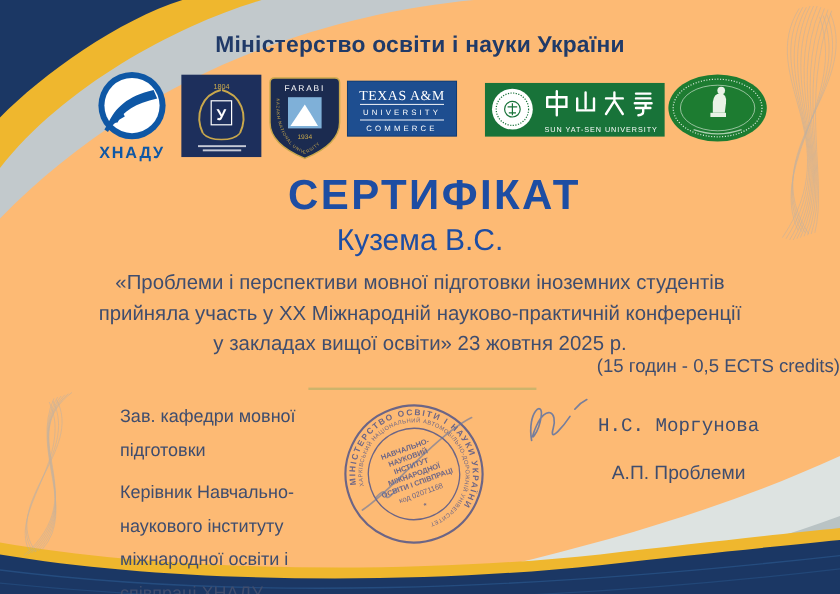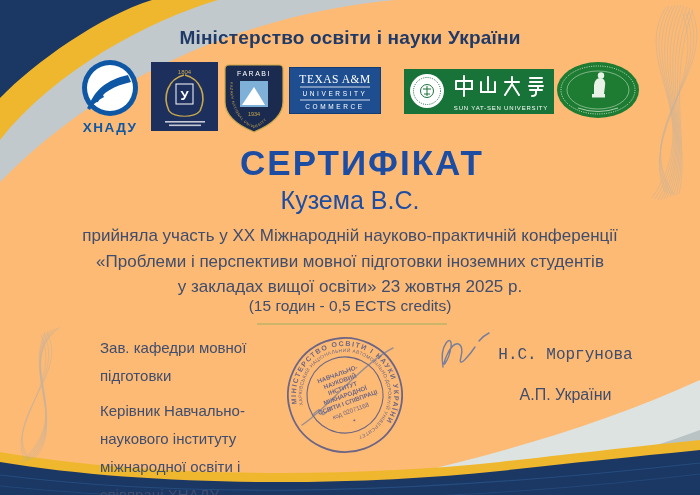--- a/index.html
+++ b/index.html
@@ -18,21 +18,21 @@
   }
   .recipient{
     left:0;right:0;top:186px;text-align:center;
     font-size:25px;font-weight:normal;color:#1d4da3;
   }
   .bodytext{
     left:0;right:0;top:223px;text-align:center;
     font-size:17px;color:#3f4d6e;line-height:25.5px;
   }
   .credits{
-    left:0;right:0;top:297px;text-align:center;
+    left:0;right:0;top:297px;text-align:right;
     font-size:15.5px;color:#3f4d6e;
   }
   .divider{left:257px;top:323px;width:190px;height:2px;background:#cdb46b;}
   .left-titles{left:100px;top:334px;width:180px;font-size:15px;color:#3f4d6e;line-height:28px;}
   .left-titles p{margin:0;}
   .left-titles p + p{margin-top:7px;}
   .sig-name{left:488px;width:155px;text-align:center;font-size:16px;color:#3f4d6e;}
   .sig-name.n1{top:346px;font-family:Liberation Mono, monospace;}
   .sig-name.n2{top:386px;}
   svg{display:block;}
@@ -163,22 +163,22 @@
     <path d="M38,24 q1,-7 6,-7 q6,0 5,8 l-1,8 h-10 z" fill="#e9f2e6"></path>
     <circle cx="45" cy="14.5" r="3.2" fill="#e9f2e6"></circle>
     <path d="M22,47 q20,7 40,0" stroke="#cfe3cf" stroke-width="1" fill="none" opacity="0.8"></path>
   </svg>
 
   <div class="abs cert-title">СЕРТИФІКАТ</div>
 
   <div class="abs recipient">Кузема В.С.</div>
 
   <div class="abs bodytext">
+    <div>«Проблеми і перспективи мовної підготовки іноземних студентів</div>
     <div>прийняла участь у ХХ Міжнародній науково-практичній конференції</div>
-    <div>«Проблеми і перспективи мовної підготовки іноземних студентів</div>
     <div>у закладах вищої освіти» 23 жовтня 2025 р.</div>
   </div>
 
   <div class="abs credits">(15 годин - 0,5 ECTS credits)</div>
 
   <div class="abs divider"></div>
 
   <div class="abs left-titles">
     <p>Зав. кафедри мовної підготовки</p>
     <p>Керівник Навчально-наукового інституту міжнародної освіти і співпраці ХНАДУ</p>
@@ -211,15 +211,15 @@
   </svg>
 
   <svg class="abs" style="left:275px;top:315px" width="230" height="150" viewBox="0 0 230 150" fill="none" stroke="#5f74a3" stroke-width="1.4" stroke-linecap="round" opacity="0.85">
     <path d="M168,52 C164,28 178,18 176,32 C174,46 164,58 172,40 C180,22 190,28 186,42 C182,56 196,38 200,32"></path>
     <path d="M204,26 C208,21 212,19 214,18"></path>
     <path d="M27,110 C45,98 60,80 80,62 C95,48 108,38 118,33" opacity="0.7"></path>
     <path d="M38,100 C52,84 40,112 56,92" opacity="0.7"></path>
   </svg>
 
   <div class="abs sig-name n1">Н.С. Моргунова</div>
-  <div class="abs sig-name n2">А.П. України</div>
+  <div class="abs sig-name n2">А.П. Проблеми</div>
 
 </div>
 
 </body></html>

